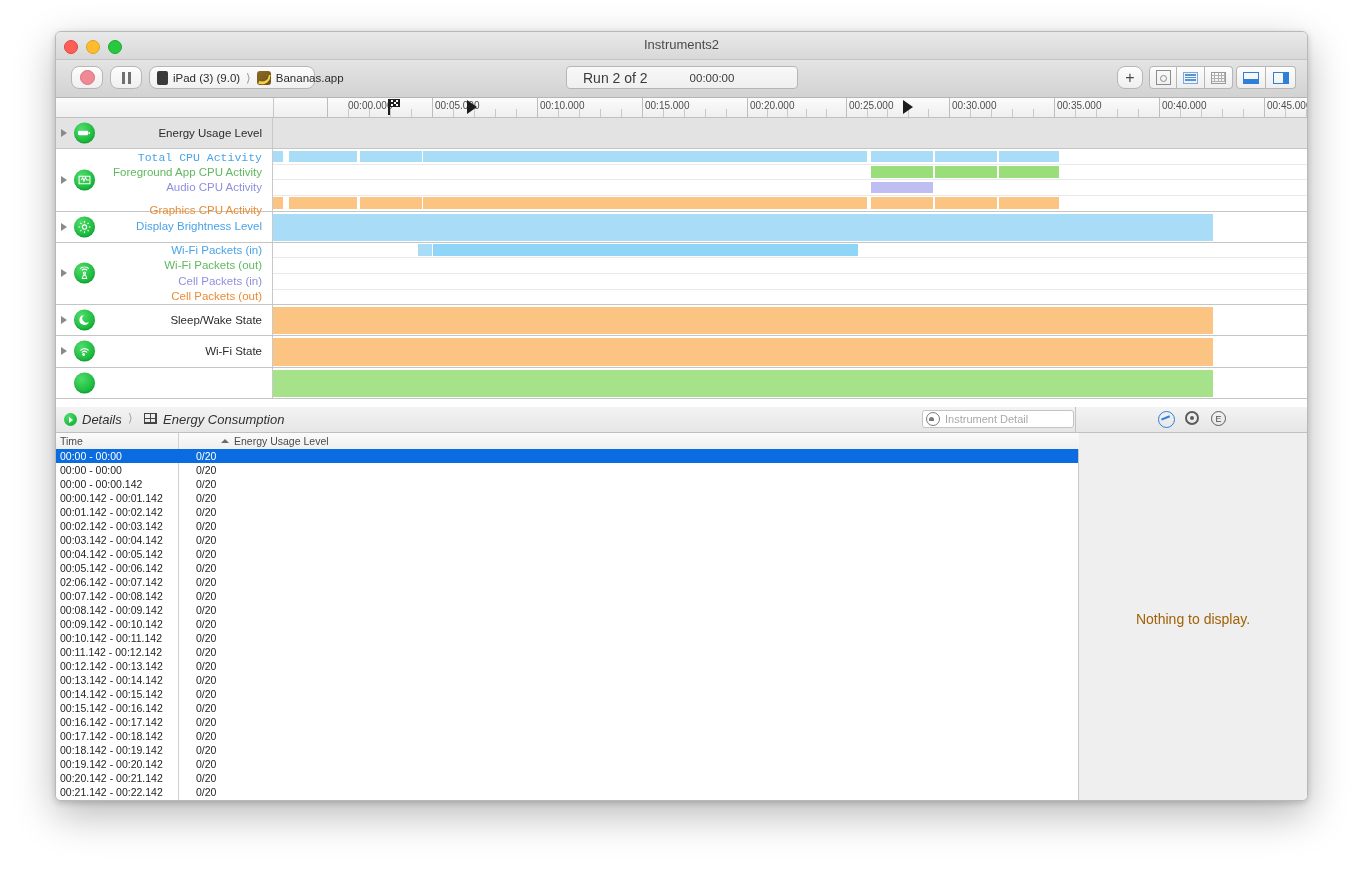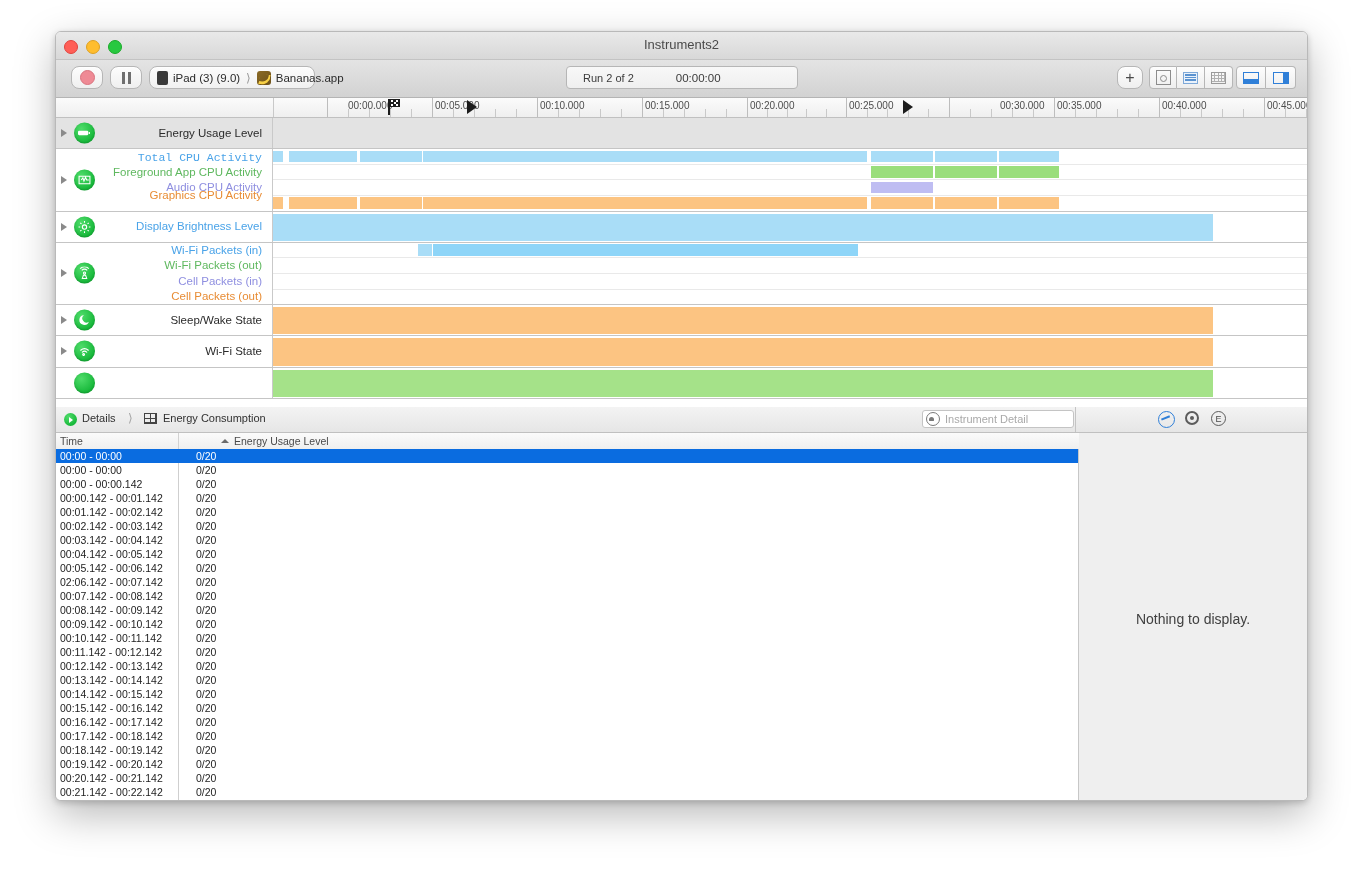--- a/index.html
+++ b/index.html
@@ -88,21 +88,21 @@
     transform: rotate(10deg);
   }
 
   .status-field {
     position: absolute; left: 510px; top: 6px;
     width: 232px; height: 23px;
     background: linear-gradient(#f8f8f8,#efefef);
     border: 1px solid #b6b6b6; border-radius: 4px;
     display: flex; align-items: center; box-sizing: border-box;
   }
-  .status-run { font-size: 11px; color: #3b3b3b; margin-left: 16px; }
+  .status-run { font-size: 14px; color: #3b3b3b; margin-left: 16px; }
   .status-time { font-size: 11.5px; color: #3b3b3b; margin-left: 42px; }
 
   .plus-btn { left: 1061px; width: 26px; font-size: 16px; color: #4a4a4a; }
   .seg-group { position: absolute; left: 1093px; top: 6px; display: flex; }
   .seg {
     width: 28px; height: 23px;
     background: linear-gradient(#fdfdfd,#eeeeee);
     border: 1px solid #b6b6b6;
     display: flex; align-items: center; justify-content: center;
     box-sizing: border-box;
@@ -166,21 +166,21 @@
 
   
   .gray-bg { background:#e3e3e3; }
 
   
   .detailbar { position:relative; height:25px; background:linear-gradient(#f3f3f3,#e6e6e6);
                border-bottom:1px solid #c0c0c0; }
   .dt-dot { position:absolute; left:8px; top:6px; width:13px; height:13px; border-radius:50%;
             background:radial-gradient(circle at 35% 30%, #4fdc6a, #17b83a 70%); display:flex; align-items:center; justify-content:center; }
   .dt-dot::after { content:""; width:0;height:0;border-top:3px solid transparent;border-bottom:3px solid transparent;border-left:4px solid #ffffff; margin-left:1px;}
-  .dt-text { position:absolute; font-size:11px; color:#313131; top:5px; }
+  .dt-text { position:absolute; font-size:13px; color:#313131; top:5px;font-style:italic; }
   .dt-chev { position:absolute; left:72px; top:4px; font-size:12px; color:#a5a5a5; }
   .dt-gridic { position:absolute; left:88px; top:6px; width:13px; height:11px; border:1.2px solid #444; box-sizing:border-box;
                display:grid; grid-template-columns:1fr 1fr; grid-template-rows:1fr 1fr; }
   .dt-gridic i { border-right:0.6px solid #444; border-bottom:0.6px solid #444; }
   .search-box { position:absolute; left:866px; top:3px; width:152px; height:18px;
                 background:#ffffff; border:1px solid #c4c4c4; border-radius:3px; display:flex; align-items:center; box-sizing:border-box; }
   .search-ic { width:12px; height:12px; border-radius:50%; border:1.3px solid #7a7a7a; margin-left:3px; flex:none; position:relative; }
   .search-ic::after { content:""; position:absolute; left:2.2px; top:4px; width:5px;height:4px; background:#7a7a7a; border-radius:3px 3px 1px 1px;}
   .search-ph { font-size:11px; color:#a9a9a9; margin-left:5px; }
   .dbar-sep { position:absolute; left:1019px; top:0; bottom:0; width:1px; background:#c4c4c4; }
@@ -199,21 +199,21 @@
   .sortarrow { position:absolute; left:165px; top:6px; width:0;height:0;
                border-left:4px solid transparent;border-right:4px solid transparent;border-bottom:4px solid #6b6b6b; }
   .tbody { position:absolute; left:0; top:16px; width:1022px; bottom:0; overflow:hidden; border-right:1px solid #c7c7c7; }
   .trow { position:relative; height:14px; font-size:10.5px; color:#1c1c1c; }
   .trow.sel { background:#0a6ce0; color:#ffffff; }
   .cell-time { position:absolute; left:4px; top:1px; }
   .cell-val  { position:absolute; left:140px; top:1px; }
   .col-sep { position:absolute; left:122px; top:16px; bottom:0; width:1px; background:#cfcfcf; }
   .rightpane { position:absolute; left:1023px; top:0; right:0; bottom:0;
                background:#efefef; display:flex; align-items:center; justify-content:center; }
-  .nothing { font-size:14px; color:#404040; }
+  .nothing { font-size:14px; color:#a16207; }
 </style>
 </head>
 <body>
 
 <div id="root">
   <div class="window">
 
     <div class="titlebar">
       <div class="traffic">
         <div class="tl red"></div>
@@ -322,21 +322,21 @@
           <div class="rtick minor" style="left: 731px;"></div>
           <div class="rtick minor" style="left: 750px;"></div>
           <div class="rtick minor" style="left: 770px;"></div>
           <div class="rtick" style="left: 790px;"></div>
           <div class="rlabel" style="left: 793px;">00:25.000</div>
           <div class="rtick minor" style="left: 811px;"></div>
           <div class="rtick minor" style="left: 831px;"></div>
           <div class="rtick minor" style="left: 852px;"></div>
           <div class="rtick minor" style="left: 872px;"></div>
           <div class="rtick" style="left: 893px;"></div>
-          <div class="rlabel" style="left: 896px; margin-left: 48px;">00:30.000</div>
+          <div class="rlabel" style="left: 896px;">00:30.000</div>
           <div class="rtick minor" style="left: 914px;"></div>
           <div class="rtick minor" style="left: 935px;"></div>
           <div class="rtick minor" style="left: 956px;"></div>
           <div class="rtick minor" style="left: 977px;"></div>
           <div class="rtick" style="left: 998px;"></div>
           <div class="rlabel" style="left: 1001px;">00:35.000</div>
           <div class="rtick minor" style="left: 1019px;"></div>
           <div class="rtick minor" style="left: 1040px;"></div>
           <div class="rtick minor" style="left: 1061px;"></div>
           <div class="rtick minor" style="left: 1082px;"></div>
@@ -378,21 +378,21 @@
           <div class="tg-left">
             <div class="disc-tri"></div>
             <div class="inst-icon">
               <svg width="13" height="13" viewBox="0 0 24 24">
                 <path fill="none" stroke="#ffffff" stroke-width="2" d="M2 5h20v14H2zM6 12l3-4 2 6 3-7 2 5h4"></path>
               </svg>
             </div>
             <div class="rowlabel" style="color: rgb(74, 163, 232); top: 2px; font-family: Liberation Mono, monospace;">Total CPU Activity</div>
             <div class="rowlabel" style="color: rgb(95, 184, 95); top: 16.4px;">Foreground App CPU Activity</div>
             <div class="rowlabel" style="color: rgb(143, 143, 224); top: 32px;">Audio CPU Activity</div>
-            <div class="rowlabel" style="color: rgb(232, 140, 52); top: 40px; padding-left: 40px;">Graphics CPU Activity</div>
+            <div class="rowlabel" style="color: rgb(232, 140, 52); top: 55px; padding-left: 40px;">Graphics CPU Activity</div>
           </div>
           <div class="tg-right">
             <div class="lane" style="top: 0px; height: 15.6px;">
               <div class="lane-div" style="top: 14.6px;"></div>
               <div class="bar" style="left: 0px; width: 10px; background: rgb(169, 221, 247); top: 1.5px; height: 11.6px;"></div>
               <div class="bar" style="left: 16px; width: 68px; background: rgb(169, 221, 247); top: 1.5px; height: 11.6px;"></div>
               <div class="bar" style="left: 87px; width: 62px; background: rgb(169, 221, 247); top: 1.5px; height: 11.6px;"></div>
               <div class="bar" style="left: 150px; width: 444px; background: rgb(169, 221, 247); top: 1.5px; height: 11.6px;"></div>
               <div class="bar" style="left: 598px; width: 62px; background: rgb(169, 221, 247); top: 1.5px; height: 11.6px;"></div>
               <div class="bar" style="left: 662px; width: 62px; background: rgb(169, 221, 247); top: 1.5px; height: 11.6px;"></div>

